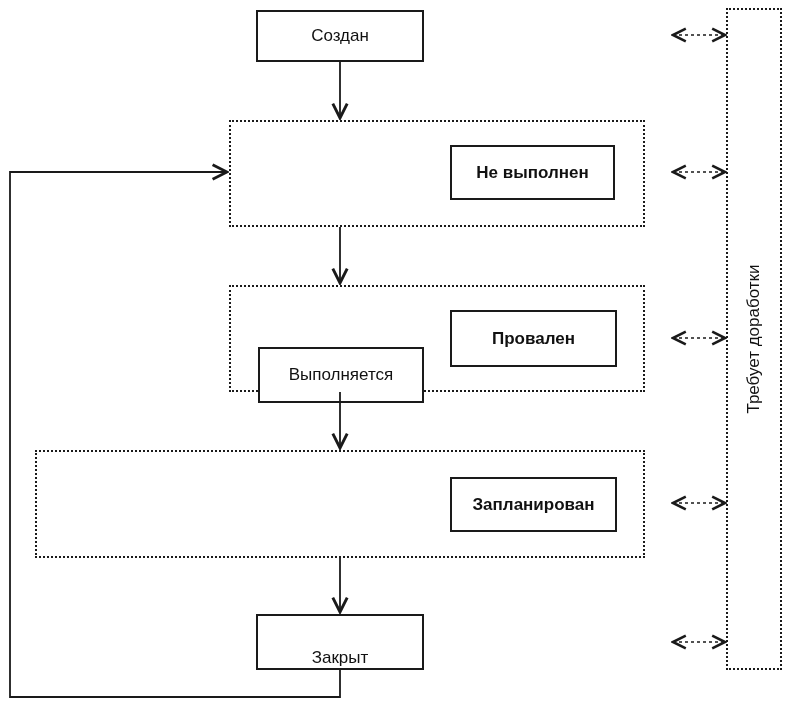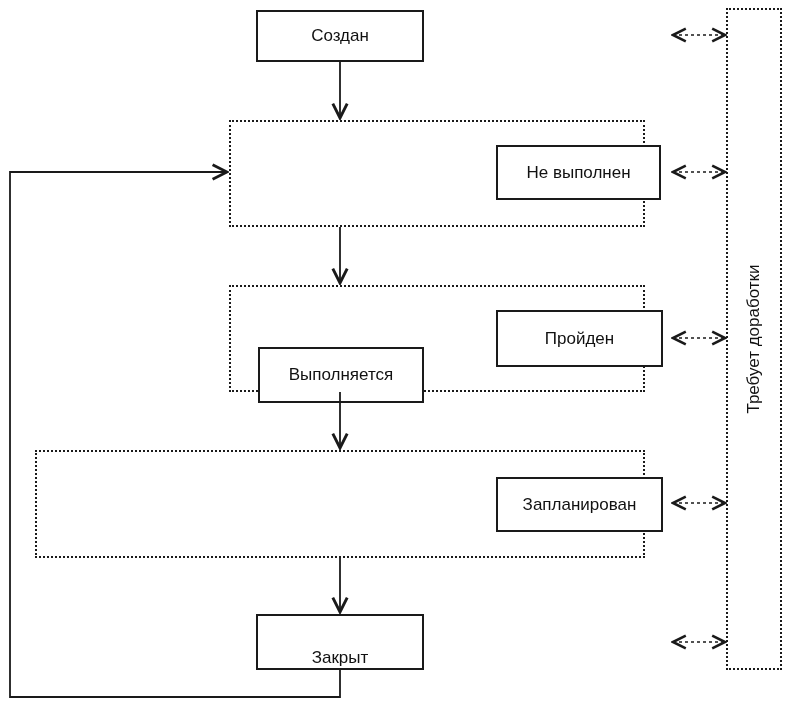--- a/index.html
+++ b/index.html
@@ -42,22 +42,21 @@
     text-align: center;
     font-size: 17px;
     color: #111111;
     z-index: 2;
   }
   .node span {
     white-space: pre-line;
     line-height: 1.25;
   }
   .node.bold {
-    font-weight: normal;
-    margin-left: 46px;
+    font-weight: bold;
   }
   .sideband {
     position: absolute;
     box-sizing: border-box;
     border: 2px dotted #1a1a1a;
     background: #ffffff;
     display: flex;
     align-items: center;
     justify-content: center;
     z-index: 2;
@@ -103,21 +102,21 @@
   </div>
 
   <div class="node bold" style="left:450px; top:145px; width:165px; height:55px;">
     <span>Не выполнен</span>
   </div>
 
   <div class="node" style="left:258px; top:310px; width:166px; height:56px;margin-top:37px;">
     <span>Выполняется</span>
   </div>
   <div class="node bold" style="left:450px; top:310px; width:167px; height:57px;">
-    <span>Пройден</span>
+    <span>Провален</span>
   </div>
 
   <div class="node bold" style="left:450px; top:477px; width:167px; height:55px;">
     <span>Запланирован</span>
   </div>
 
   <div class="node" style="left:256px; top:614px; width:168px; height:56px;align-items:flex-end;">
     <span>Закрыт</span>
   </div>
 

